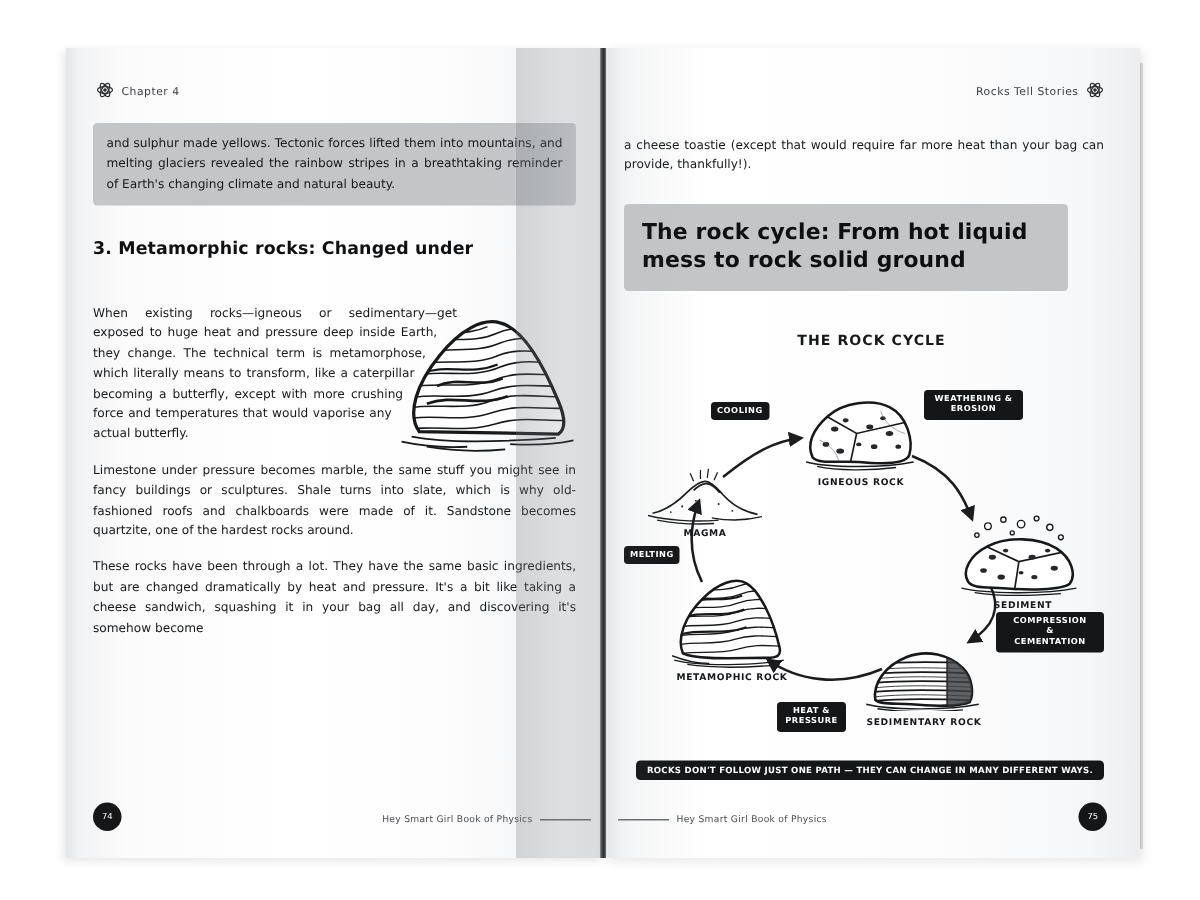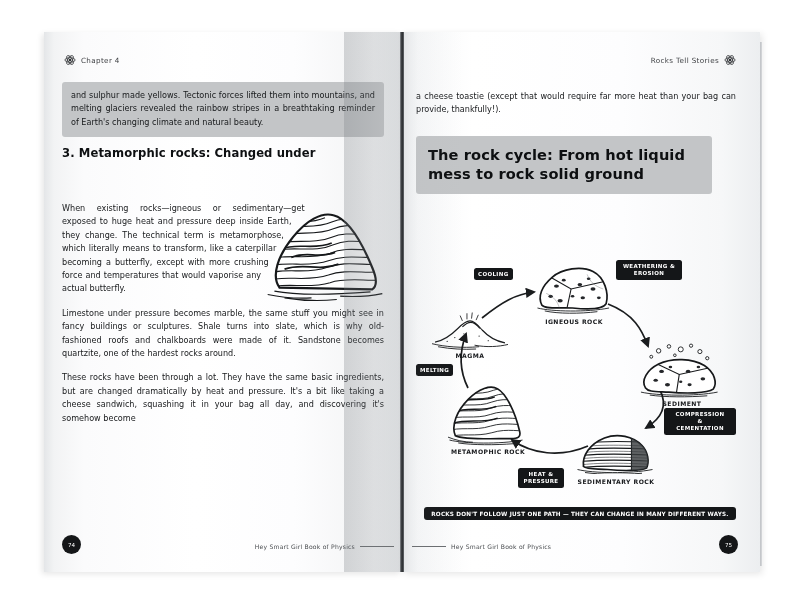--- a/index.html
+++ b/index.html
@@ -238,21 +238,21 @@
               <circle cx="12" cy="12" r="2.4" fill="#2c2e31"></circle>
             </svg>
           </span>
           <span>Chapter 4</span>
         </div>
 
         <div class="highlight" style="left:18px; top:50px; width:322px;">
           <div class="body">and sulphur made yellows. Tectonic forces lifted them into mountains, and melting glaciers revealed the rainbow stripes in a breathtaking reminder of Earth's changing climate and natural beauty.</div>
         </div>
 
-        <h2 class="sect" style="position:absolute; left:18px; top:114px; width:320px;">
+        <h2 class="sect" style="position:absolute; left:18px; top:126px; width:320px;">
           <span><span>3.</span> <span>Metamorphic rocks: Changed under</span></span>
         </h2>
 
         <div style="position:absolute; left:18px; top:170px; width:322px;">
 
           <div>
             <span class="rockfloat">
               <svg viewBox="0 0 140 112" width="118" height="96" aria-hidden="true">
                 <defs>
                   <clipPath id="rkclipA">
@@ -318,20 +318,21 @@
 
         <div class="body" style="position:absolute; left:14px; top:58px; width:320px;">a cheese toastie (except that would require far more heat than your bag can provide, thankfully!).</div>
 
         <div class="banner" style="left:14px; top:104px; width:296px;">
           <span style="display:block">The rock cycle: From hot liquid</span>
           <span style="display:block">mess to rock solid ground</span>
         </div>
 
         <div id="diagram">
 
+          <div class="dtitle">THE ROCK CYCLE</div>
 
           <svg class="ill" style="left:0; top:0;" width="342" height="300" viewBox="0 0 342 300" aria-hidden="true">
             <defs>
               <marker id="ah" viewBox="0 0 10 10" refX="8" refY="5" markerWidth="6" markerHeight="6" orient="auto-start-reverse">
                 <path d="M0 0 L10 5 L0 10 z" fill="#1a1c1e"></path>
               </marker>
             </defs>
             <g fill="none" stroke="#1a1c1e" stroke-width="1.7" marker-end="url(#ah)">
 
               <path d="M72 96 C92 80 106 72 124 70"></path>

